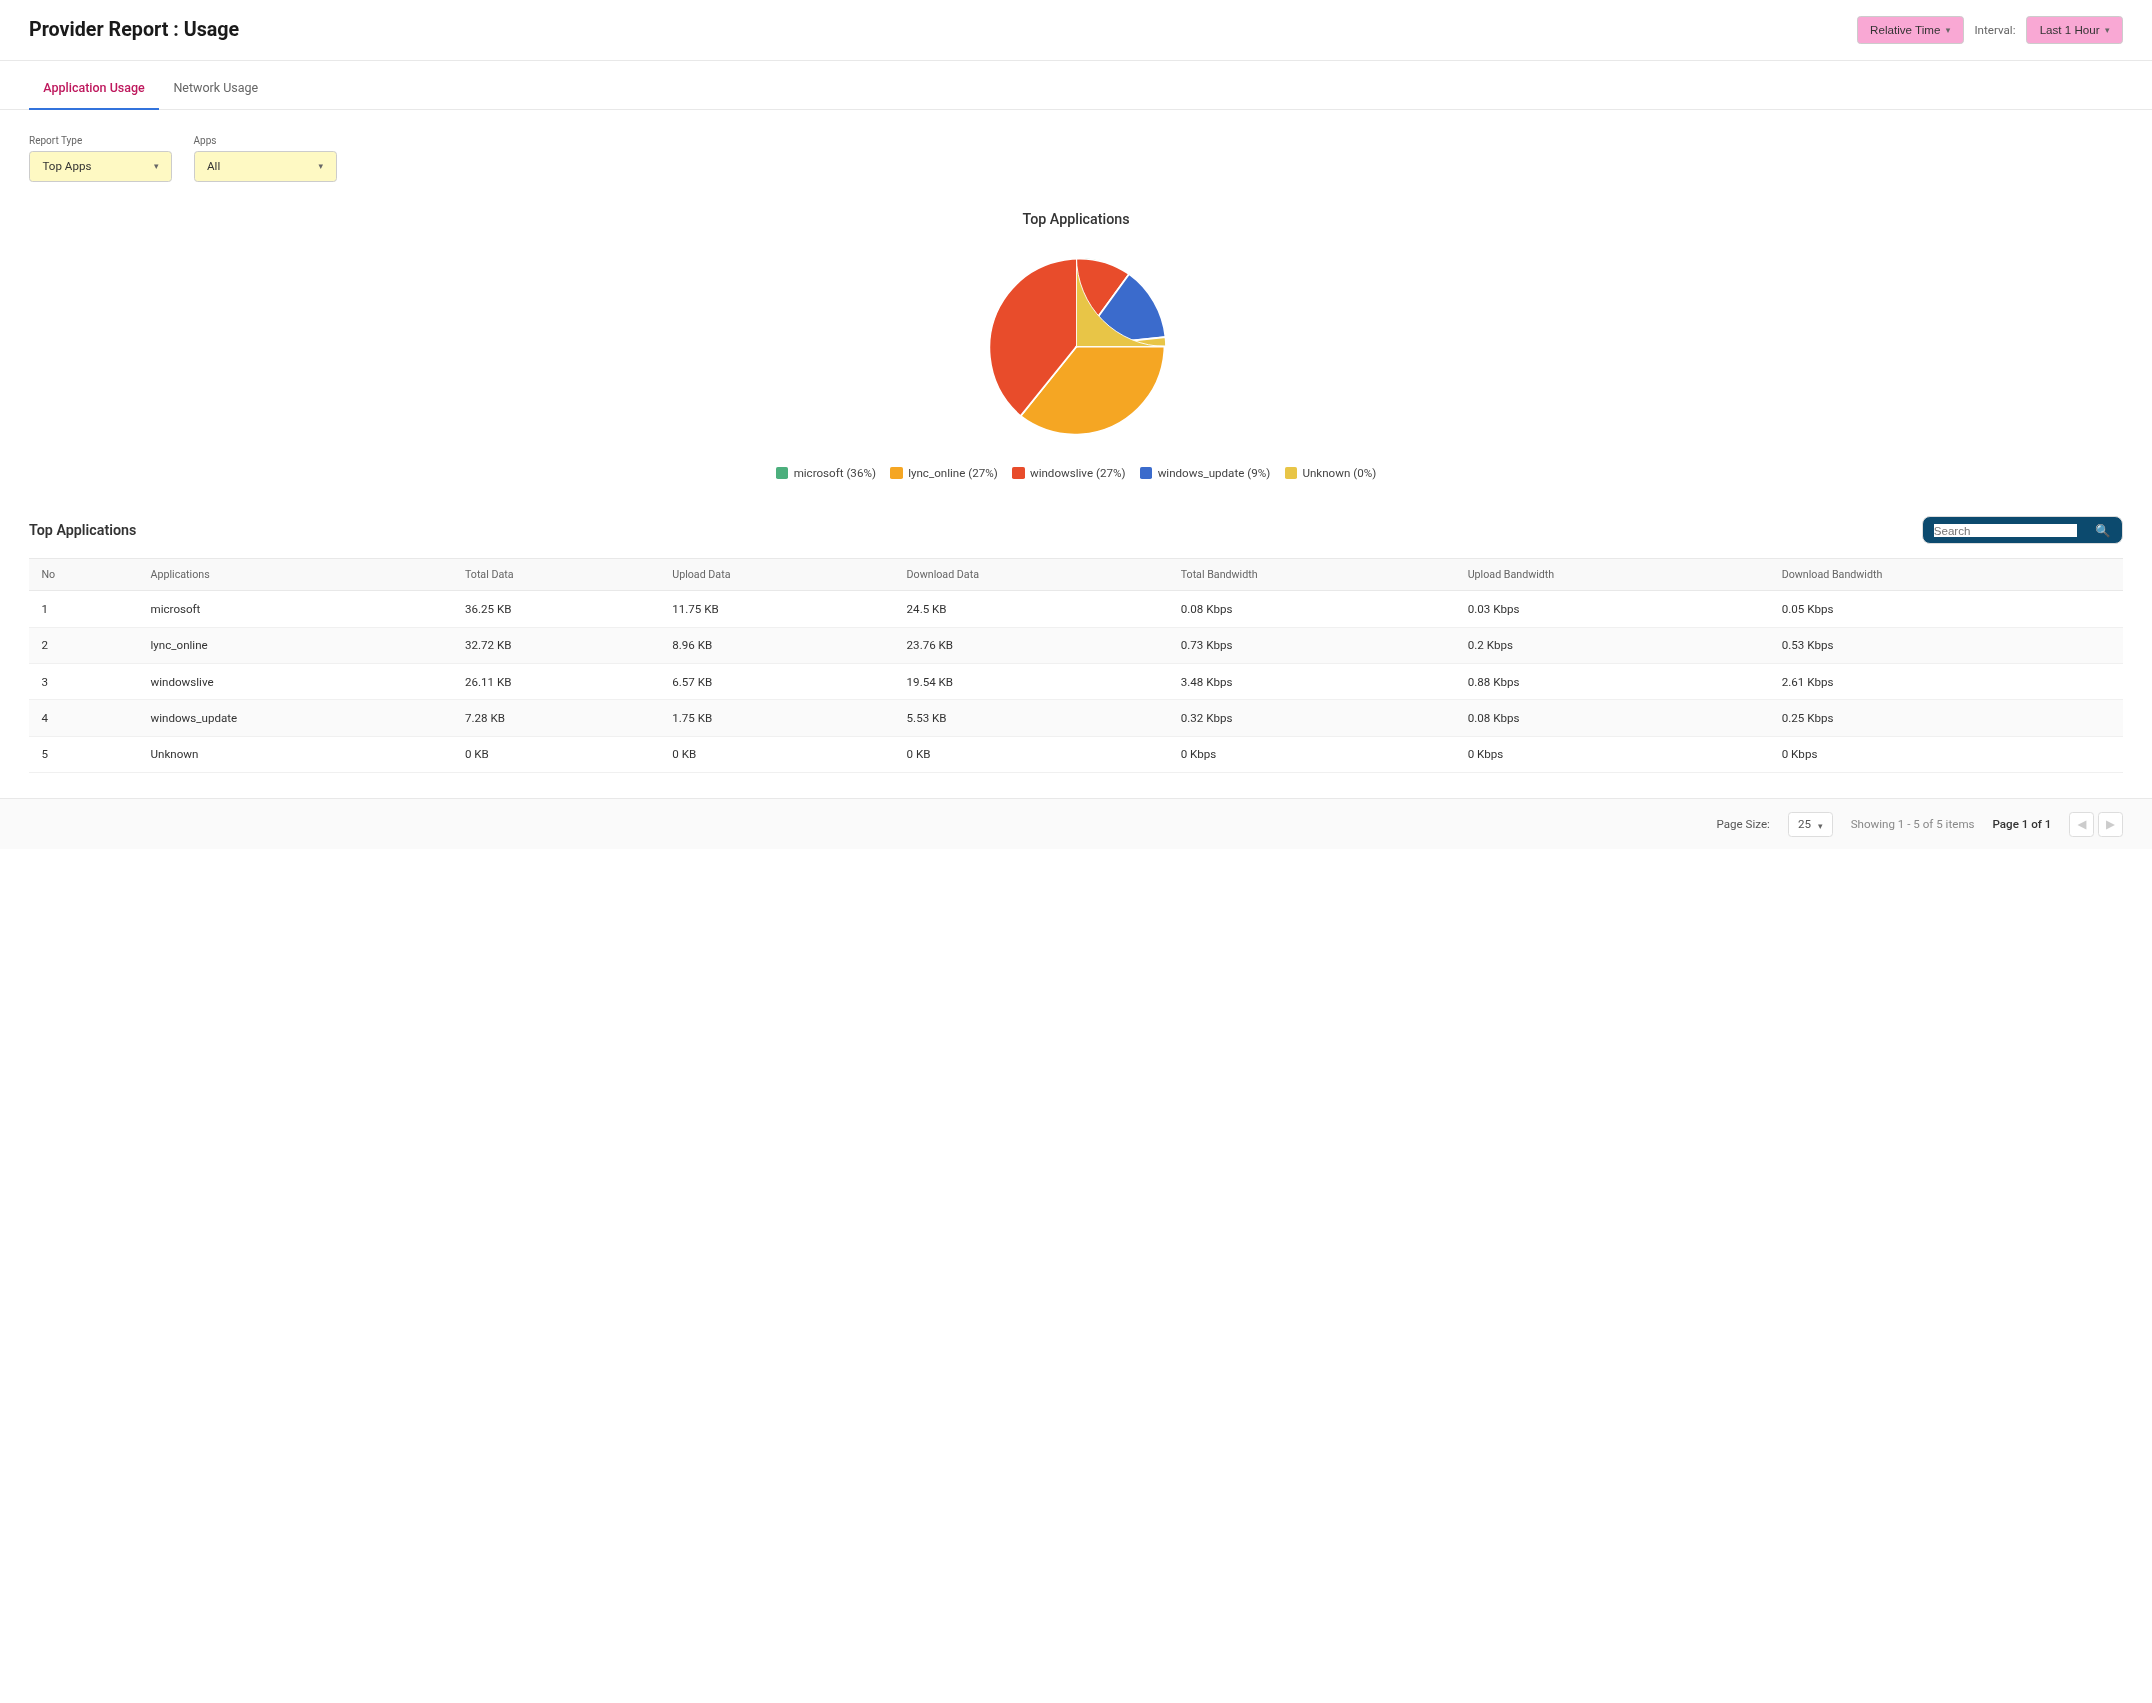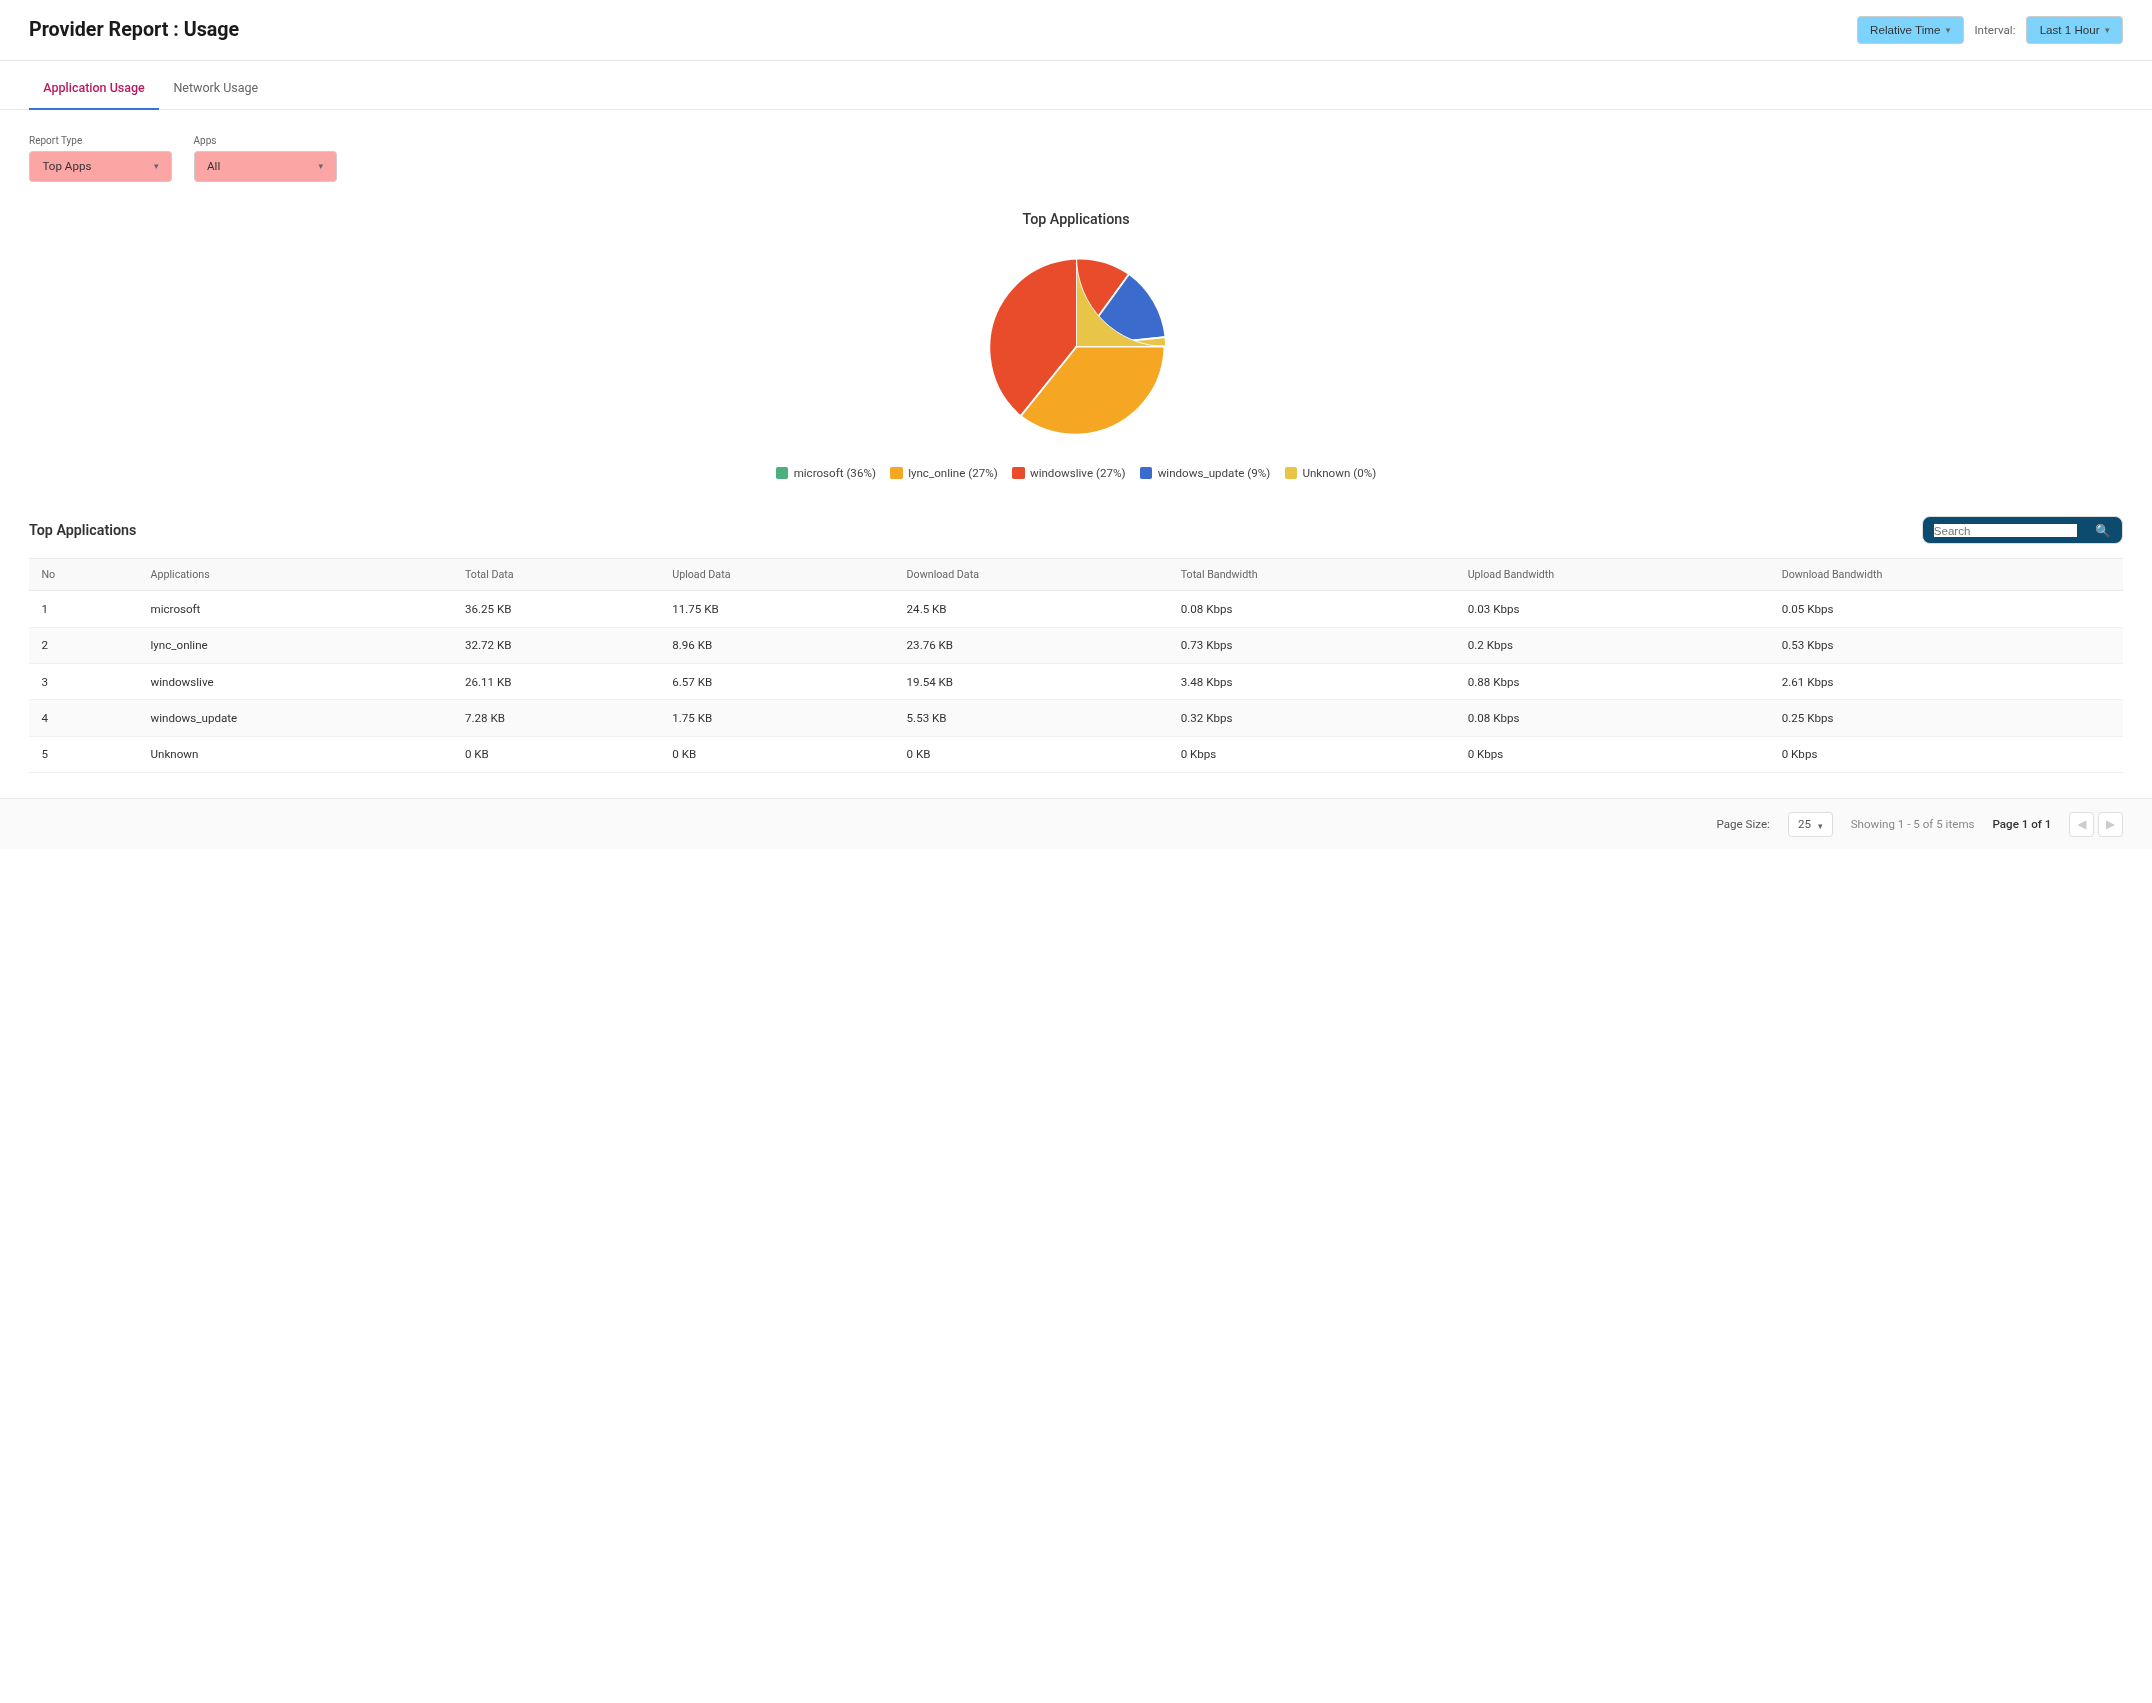--- a/index.html
+++ b/index.html
@@ -1,34 +1,34 @@
 <!DOCTYPE html>
 <html style="font-size:14.3px"><head>
   <meta charset="utf-8">
   <style>
     * { box-sizing: border-box; margin: 0; padding: 0; }
     body { font-family: -apple-system, BlinkMacSystemFont, 'Segoe UI', Roboto, sans-serif; background: #fff; color: #333; font-size: 12.5px; }
 
     .header { display: flex; align-items: center; justify-content: space-between; padding: 16px 29px; border-bottom: 0.9px solid #e8e8e8; }
     .header-title { font-size: 19.7px; font-weight: 700; color: #1a1a1a; }
     .header-controls { display: flex; align-items: center; gap: 10.7px; }
-    .dropdown-btn { display: flex; align-items: center; gap: 5.4px; border: 0.9px solid #ccc; border-radius: 3.6px; padding: 6.3px 12.5px; background: #7dd3fc; cursor: pointer; font-size: 11.6px; color: #333; }
+    .dropdown-btn { display: flex; align-items: center; gap: 5.4px; border: 0.9px solid #ccc; border-radius: 3.6px; padding: 6.3px 12.5px; background: #f9a8d4; cursor: pointer; font-size: 11.6px; color: #333; }
     .chevron { font-size: 9px; color: #666; }
     .interval-label { font-size: 11.6px; color: #666; }
 
     .tabs { display: flex; padding: 0 29px; border-bottom: 0.9px solid #e8e8e8; margin-top: 7.2px; }
     .tab { padding: 12.5px 14.3px; font-size: 12.5px; cursor: pointer; color: #666; border-bottom: 2.7px solid transparent; margin-bottom: -0.9px; }
     .tab.active { color: #be185d; border-bottom-color: #3273dc; font-weight: 500; }
 
     .content { padding: 25px 29px; }
 
     .filters { display: flex; gap: 21.5px; margin-bottom: 29px; }
     .filter-group { display: flex; flex-direction: column; gap: 5.4px; }
     .filter-label { font-size: 10px; color: #666; }
-    .filter-select { display: flex; align-items: center; gap: 6px; border: 0.9px solid #ccc; border-radius: 3.6px; padding: 7.2px 12.5px; background: #fca5a5; cursor: pointer; font-size: 11.6px; color: #333; min-width: 143px; justify-content: space-between; }
+    .filter-select { display: flex; align-items: center; gap: 6px; border: 0.9px solid #ccc; border-radius: 3.6px; padding: 7.2px 12.5px; background: #fef9c3; cursor: pointer; font-size: 11.6px; color: #333; min-width: 143px; justify-content: space-between; }
 
     .chart-section { text-align: center; margin-bottom: 36px; }
     .chart-title { font-size: 14.3px; font-weight: 500; color: #333; margin-bottom: 21.5px; }
     .pie-container { display: inline-block; position: relative; }
     .pie-legend { display: flex; flex-wrap: wrap; justify-content: center; gap: 14.3px; margin-top: 18px; font-size: 11.6px; color: #444; }
     .legend-item { display: flex; align-items: center; gap: 5.4px; }
     .legend-dot { width: 12.5px; height: 12.5px; border-radius: 1.8px; flex-shrink: 0; }
 
     .table-section { margin-top: 14.3px; }
     .table-header { display: flex; align-items: center; justify-content: space-between; margin-bottom: 14.3px; }

